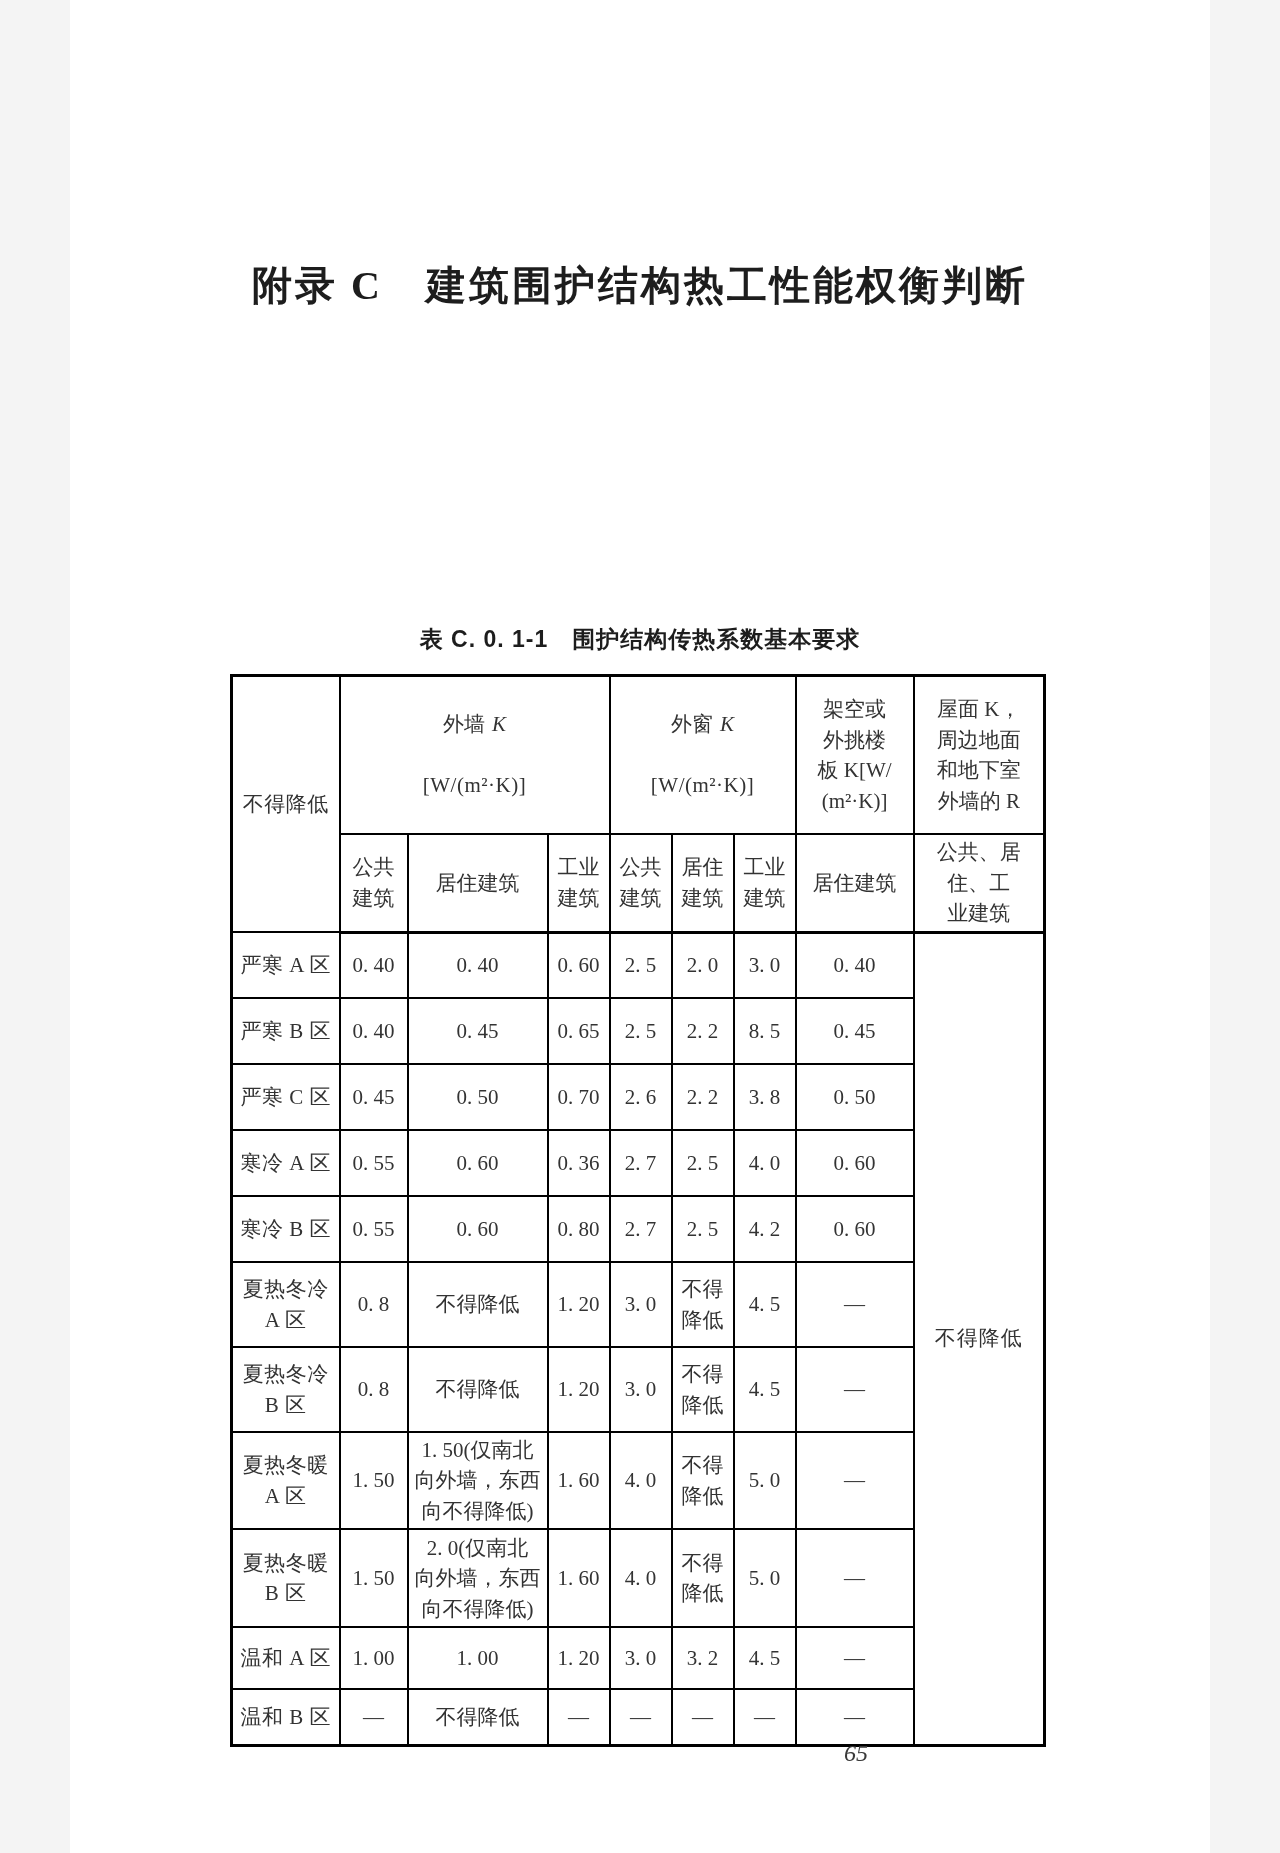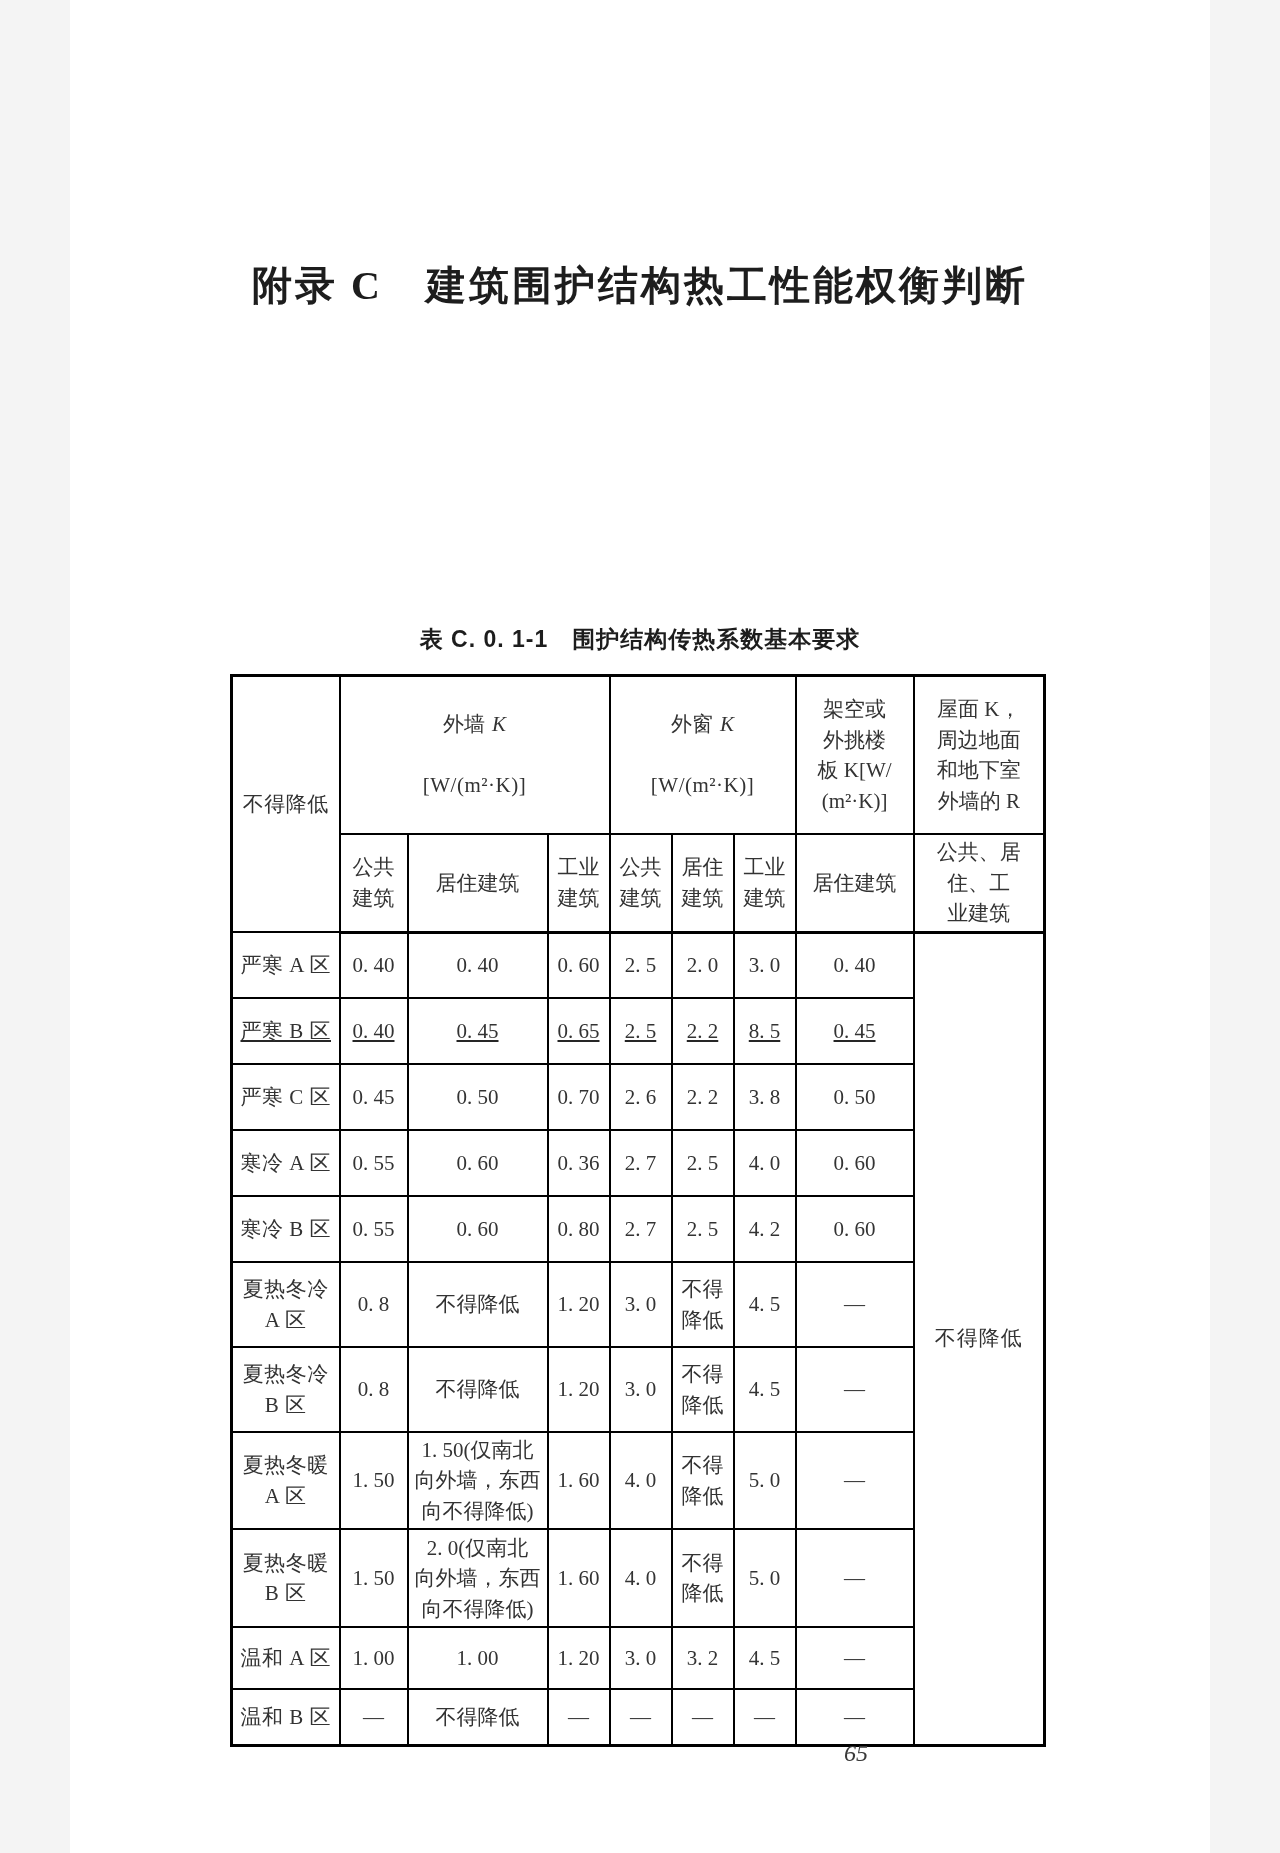--- a/index.html
+++ b/index.html
@@ -119,21 +119,21 @@
           <td class="zone-cell">严寒 A 区</td>
           <td class="num">0. 40</td>
           <td class="num">0. 40</td>
           <td class="num">0. 60</td>
           <td class="num">2. 5</td>
           <td class="num">2. 0</td>
           <td class="num">3. 0</td>
           <td class="num">0. 40</td>
           <td class="roof-span" rowspan="11">不得降低</td>
         </tr>
-        <tr style="height: 66px; text-decoration: underline;">
+        <tr style="height: 66px;">
           <td class="zone-cell">严寒 B 区</td>
           <td class="num">0. 40</td>
           <td class="num">0. 45</td>
           <td class="num">0. 65</td>
           <td class="num">2. 5</td>
           <td class="num">2. 2</td>
           <td class="num">8. 5</td>
           <td class="num">0. 45</td>
         </tr>
         <tr style="height: 66px;">

